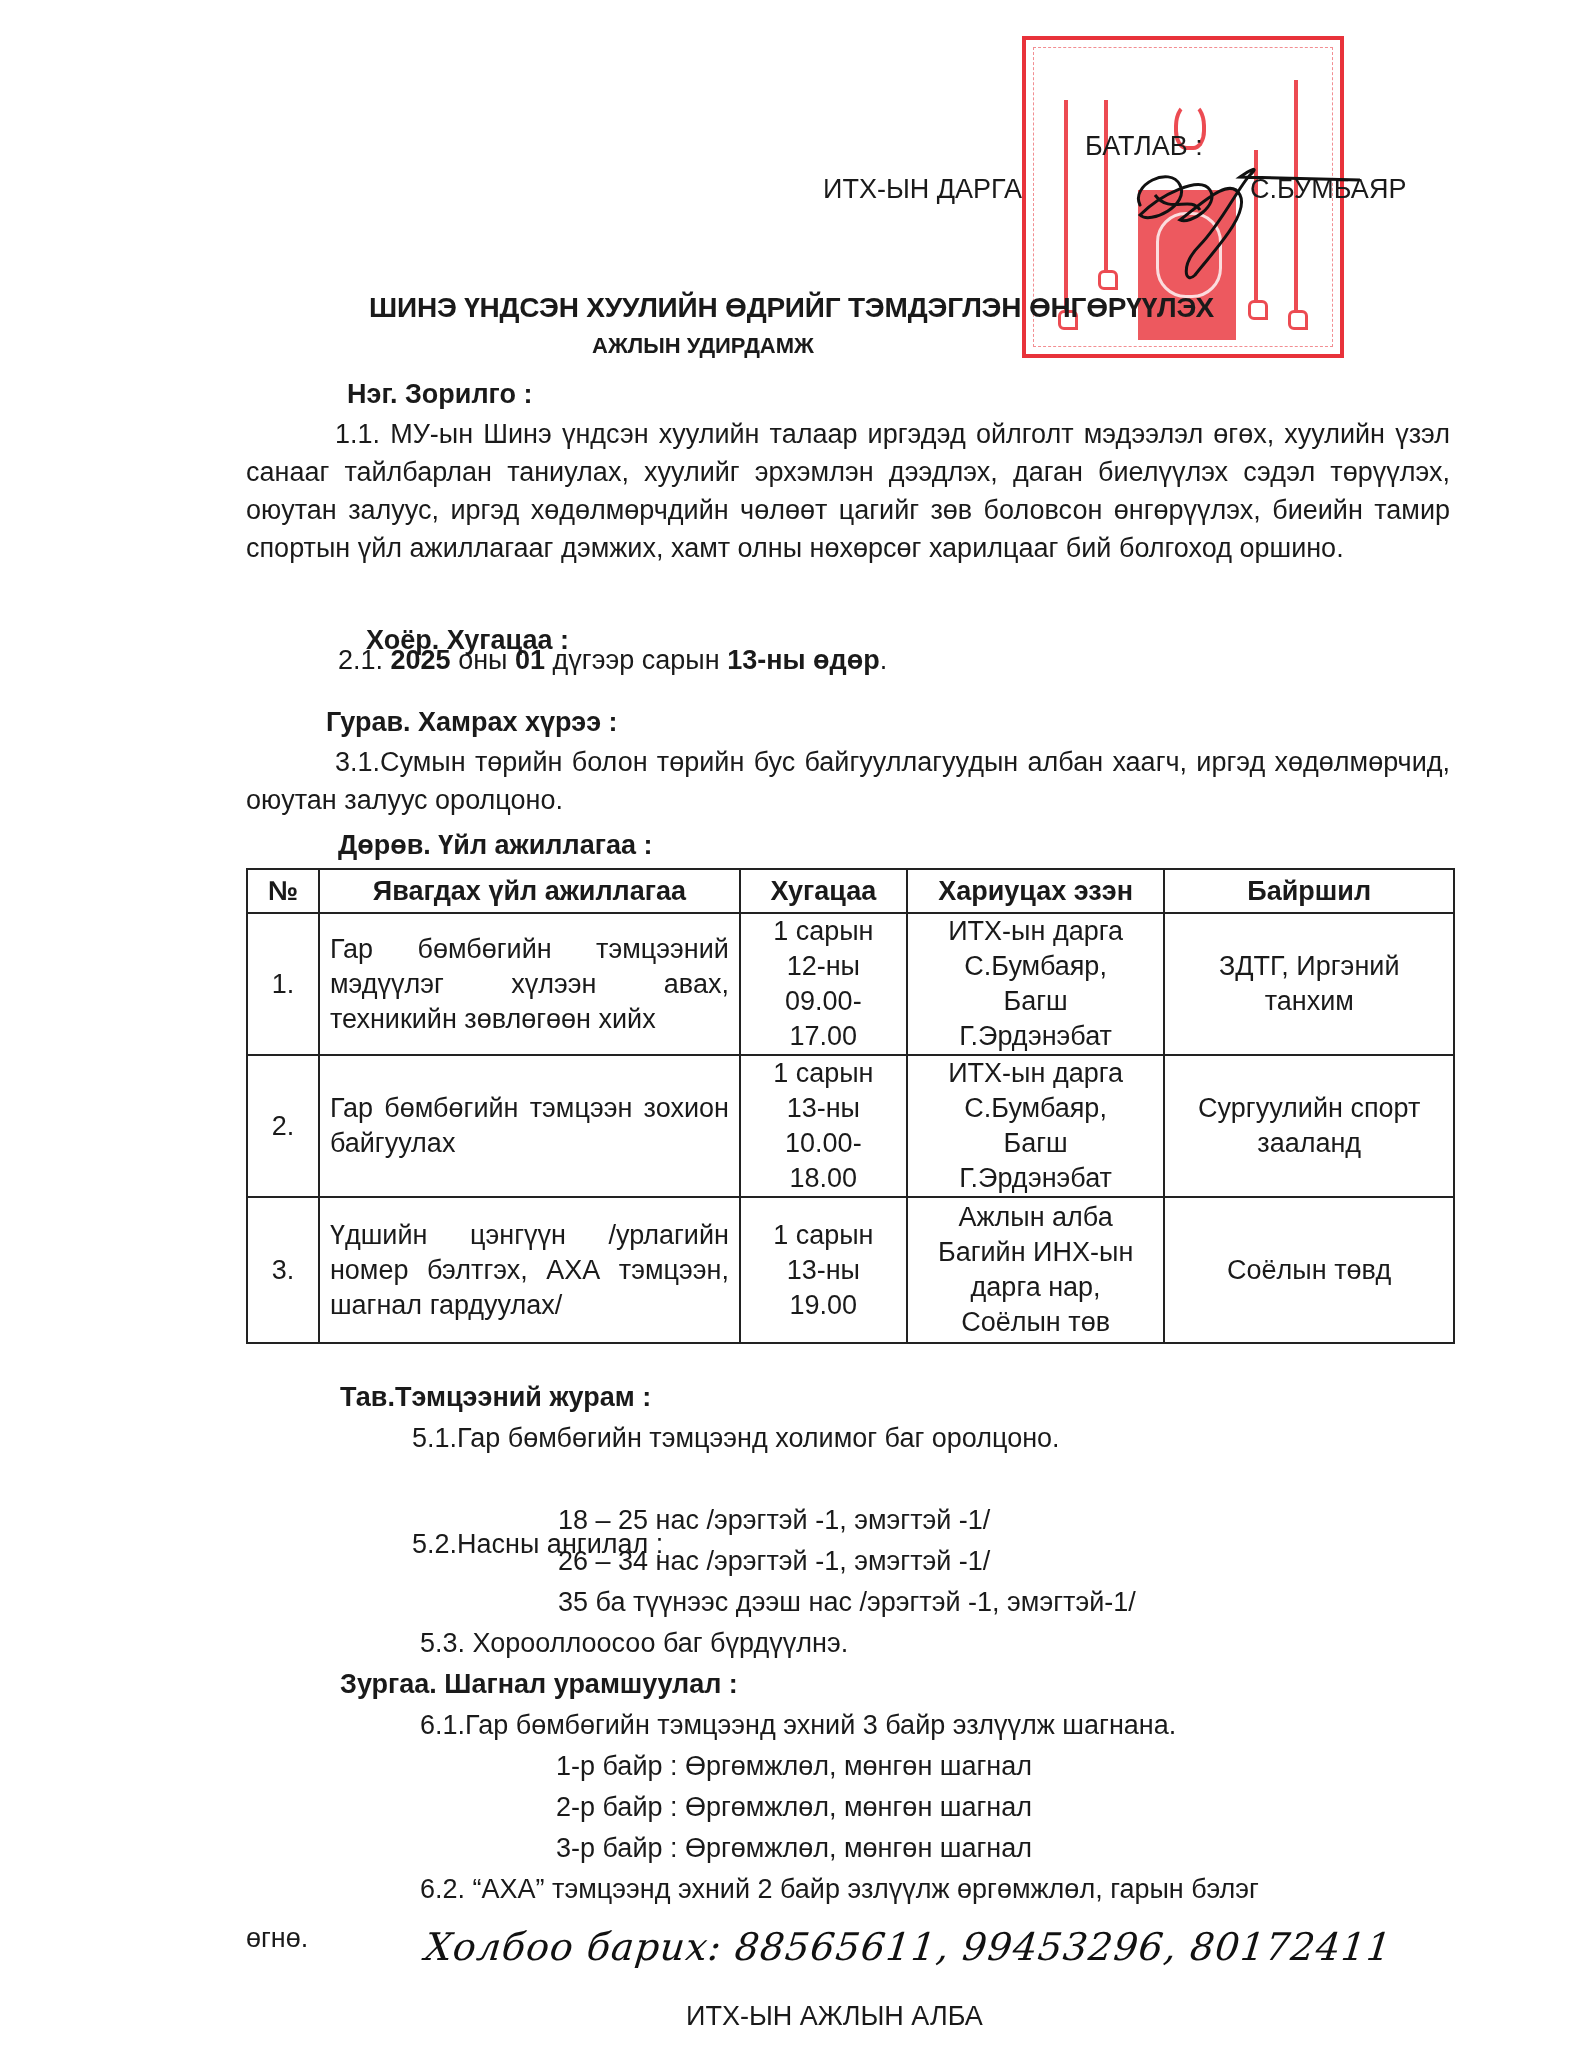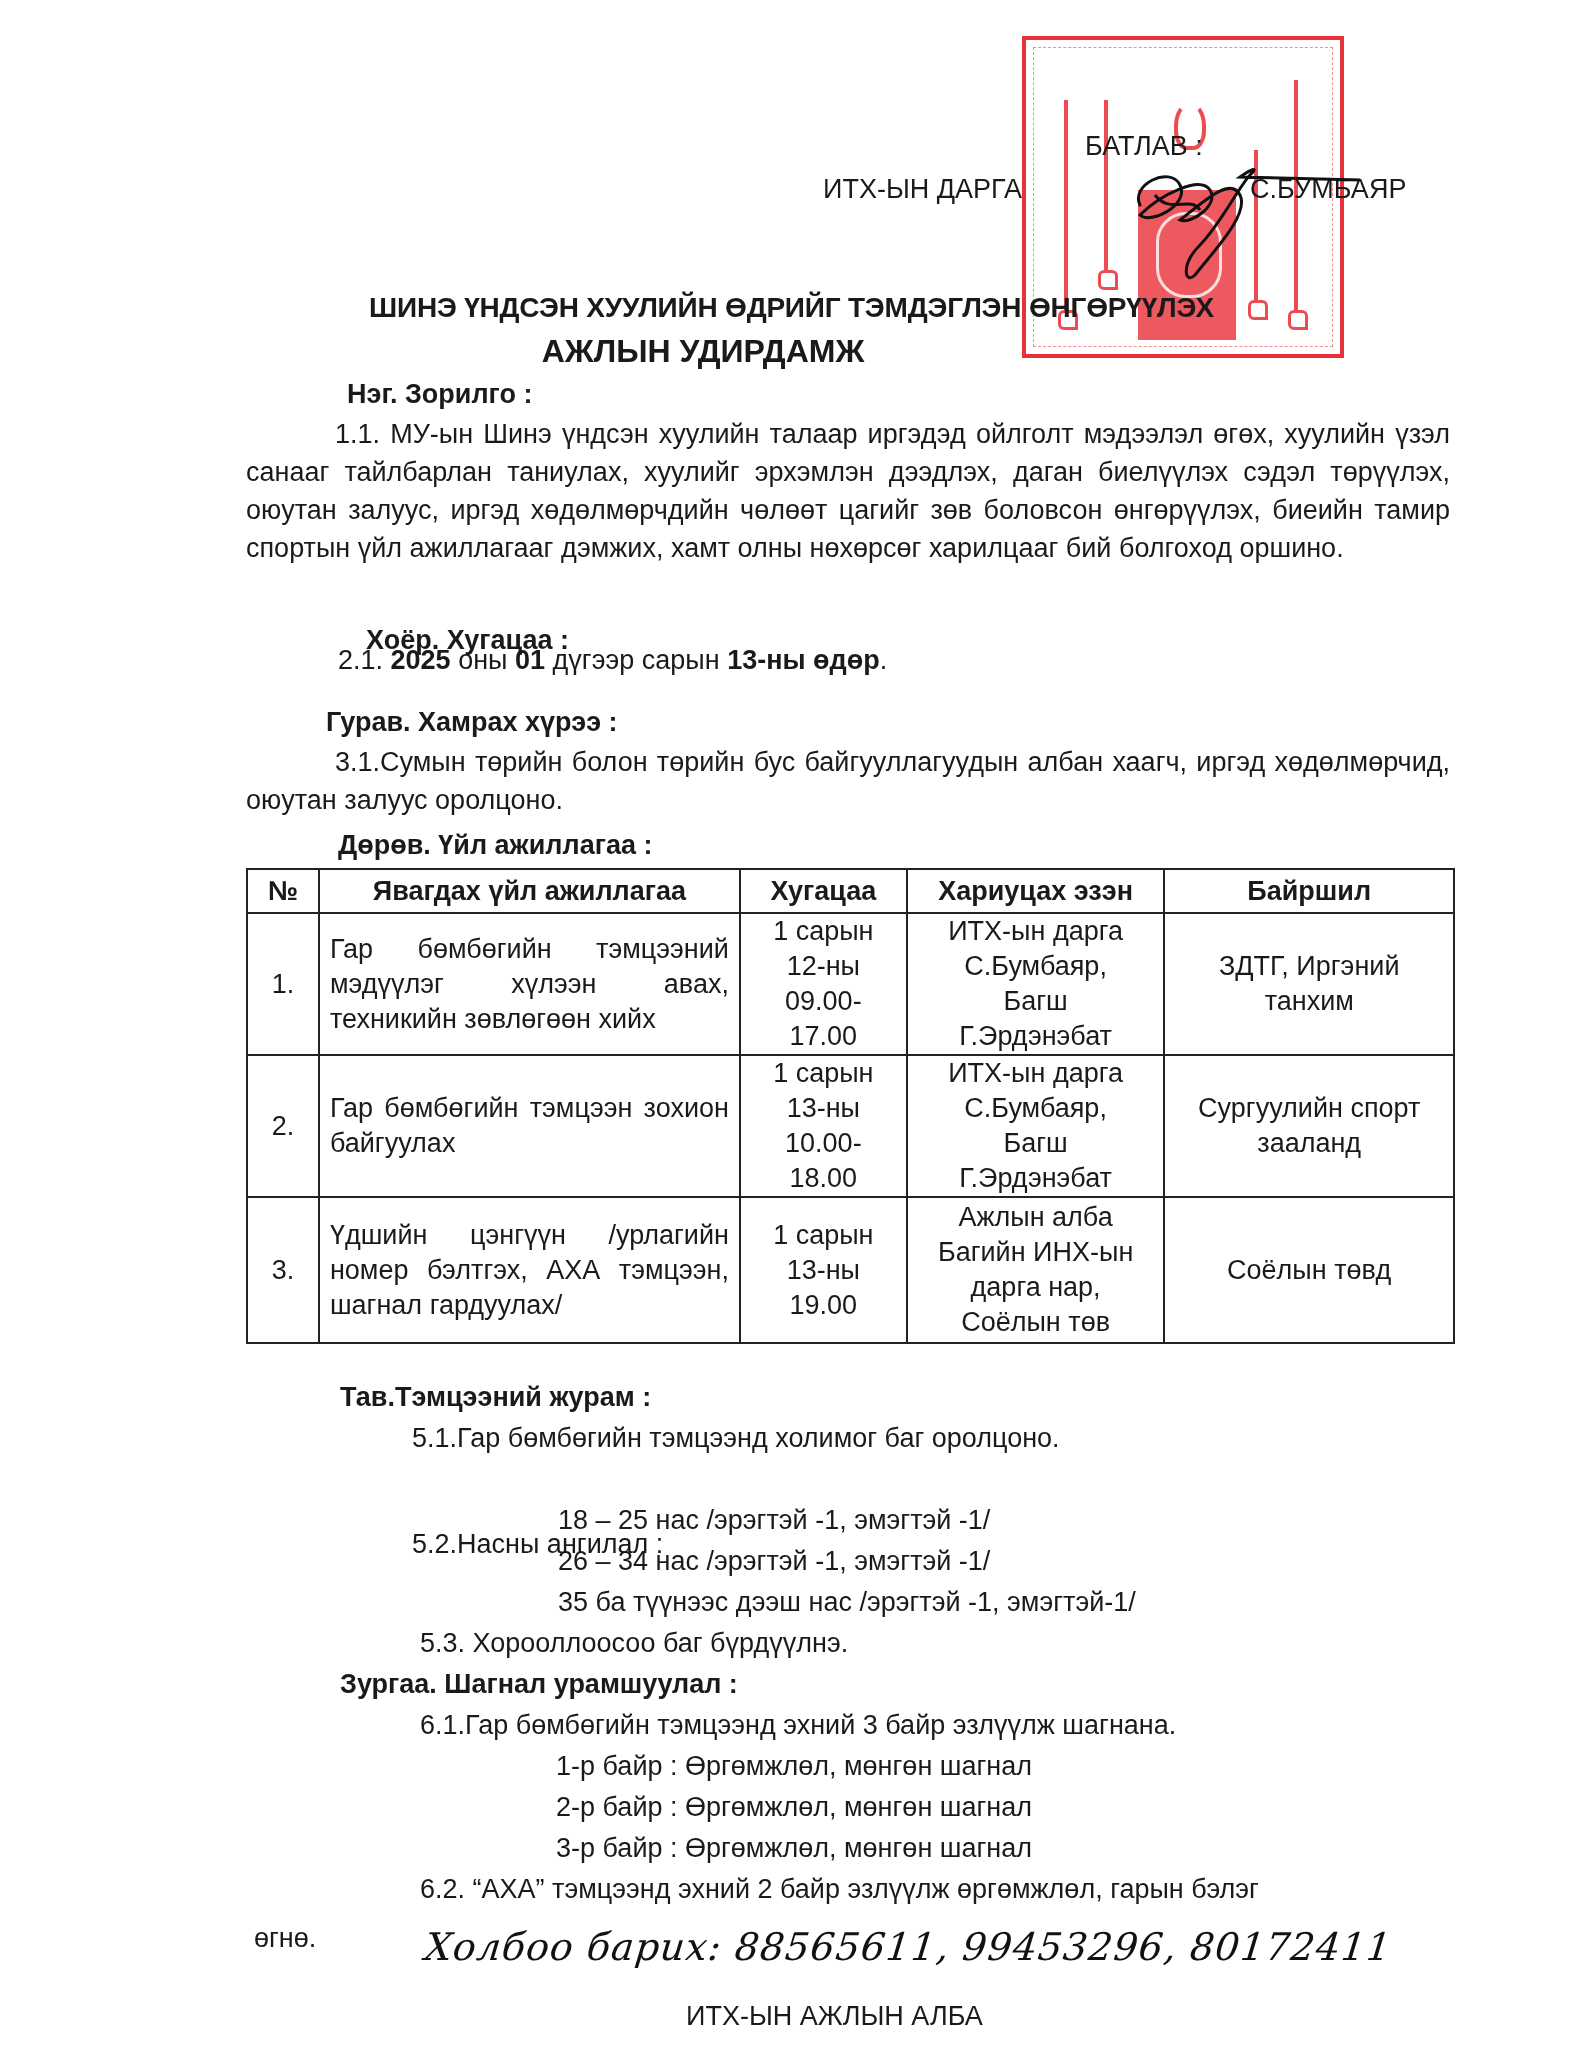--- a/index.html
+++ b/index.html
@@ -21,21 +21,21 @@
   #stamp .col::after { content: ""; position: absolute; left: -10px; bottom: -20px; width: 14px; height: 14px; border: 3px solid #ec4b52; border-radius: 6px 6px 0 6px; }
   #stamp .emblem { position: absolute; left: 112px; top: 150px; width: 98px; height: 150px; background: #ec4b52; opacity: 0.92; }
   #stamp .emblem::before { content: ""; position: absolute; left: 18px; top: 22px; width: 60px; height: 80px; border: 3px solid #fff; border-radius: 30px; opacity: 0.8; }
   #stamp .flame { position: absolute; left: 148px; top: 62px; width: 24px; height: 40px; border: 4px solid #ec4b52; border-radius: 50% 50% 40% 40%; border-top-color: transparent; }
 
   
   #signature { position: absolute; left: 1100px; top: 145px; width: 260px; height: 140px; }
 
   
   #title1 { left: 0; width: 1583px; top: 292px; text-align: center; font-size: 28px; font-weight: bold; letter-spacing: -0.2px; }
-  #title2 { left: 0; width: 1406px; top: 333px; text-align: center; font-size: 32px; font-weight: bold; }
+  #title2 { left: 0; width: 1406px; top: 333px; text-align: center; font-size: 22px; font-weight: bold; }
 
   .para { position: absolute; left: 246px; width: 1204px; font-size: 27px; line-height: 38px; text-align: justify; }
   .para .indent { display: inline-block; width: 89px; }
 
   
   #activities {
     position: absolute; left: 246px; top: 868px; width: 1209px;
     border-collapse: collapse; font-size: 27px; line-height: 35px;
   }
   #activities th, #activities td { border: 2px solid #222; padding: 0 10px; vertical-align: middle; }
@@ -179,17 +179,17 @@
 <div class="abs t" style="left:558px;top:1541px;">26 – 34 нас /эрэгтэй -1, эмэгтэй -1/</div>
 <div class="abs t" style="left:558px;top:1582px;">35 ба түүнээс дээш нас /эрэгтэй -1, эмэгтэй-1/</div>
 <div class="abs t" style="left:420px;top:1623px;">5.3. Хорооллоосоо баг бүрдүүлнэ.</div>
 
 <div class="abs t b" style="left:340px;top:1664px;">Зургаа. Шагнал урамшуулал :</div>
 <div class="abs t" style="left:420px;top:1705px;">6.1.Гар бөмбөгийн тэмцээнд эхний 3 байр эзлүүлж шагнана.</div>
 <div class="abs t" style="left:556px;top:1746px;">1-р байр : Өргөмжлөл, мөнгөн шагнал</div>
 <div class="abs t" style="left:556px;top:1787px;">2-р байр : Өргөмжлөл, мөнгөн шагнал</div>
 <div class="abs t" style="left:556px;top:1828px;">3-р байр : Өргөмжлөл, мөнгөн шагнал</div>
 <div class="abs t" style="left:420px;top:1869px;">6.2. “АХА” тэмцээнд эхний 2 байр эзлүүлж өргөмжлөл, гарын бэлэг</div>
-<div class="abs t" style="left:246px;top:1918px;margin-left:8px;">өгнө.</div>
+<div class="abs t" style="left:246px;top:1918px;">өгнө.</div>
 
 <div class="hand" style="left:425px;top:1925px;">Холбоо барих: 88565611, 99453296, 80172411</div>
 
 <div class="abs t" style="left:686px;top:1996px;">ИТХ-ЫН АЖЛЫН АЛБА</div>
 
 </body></html>

